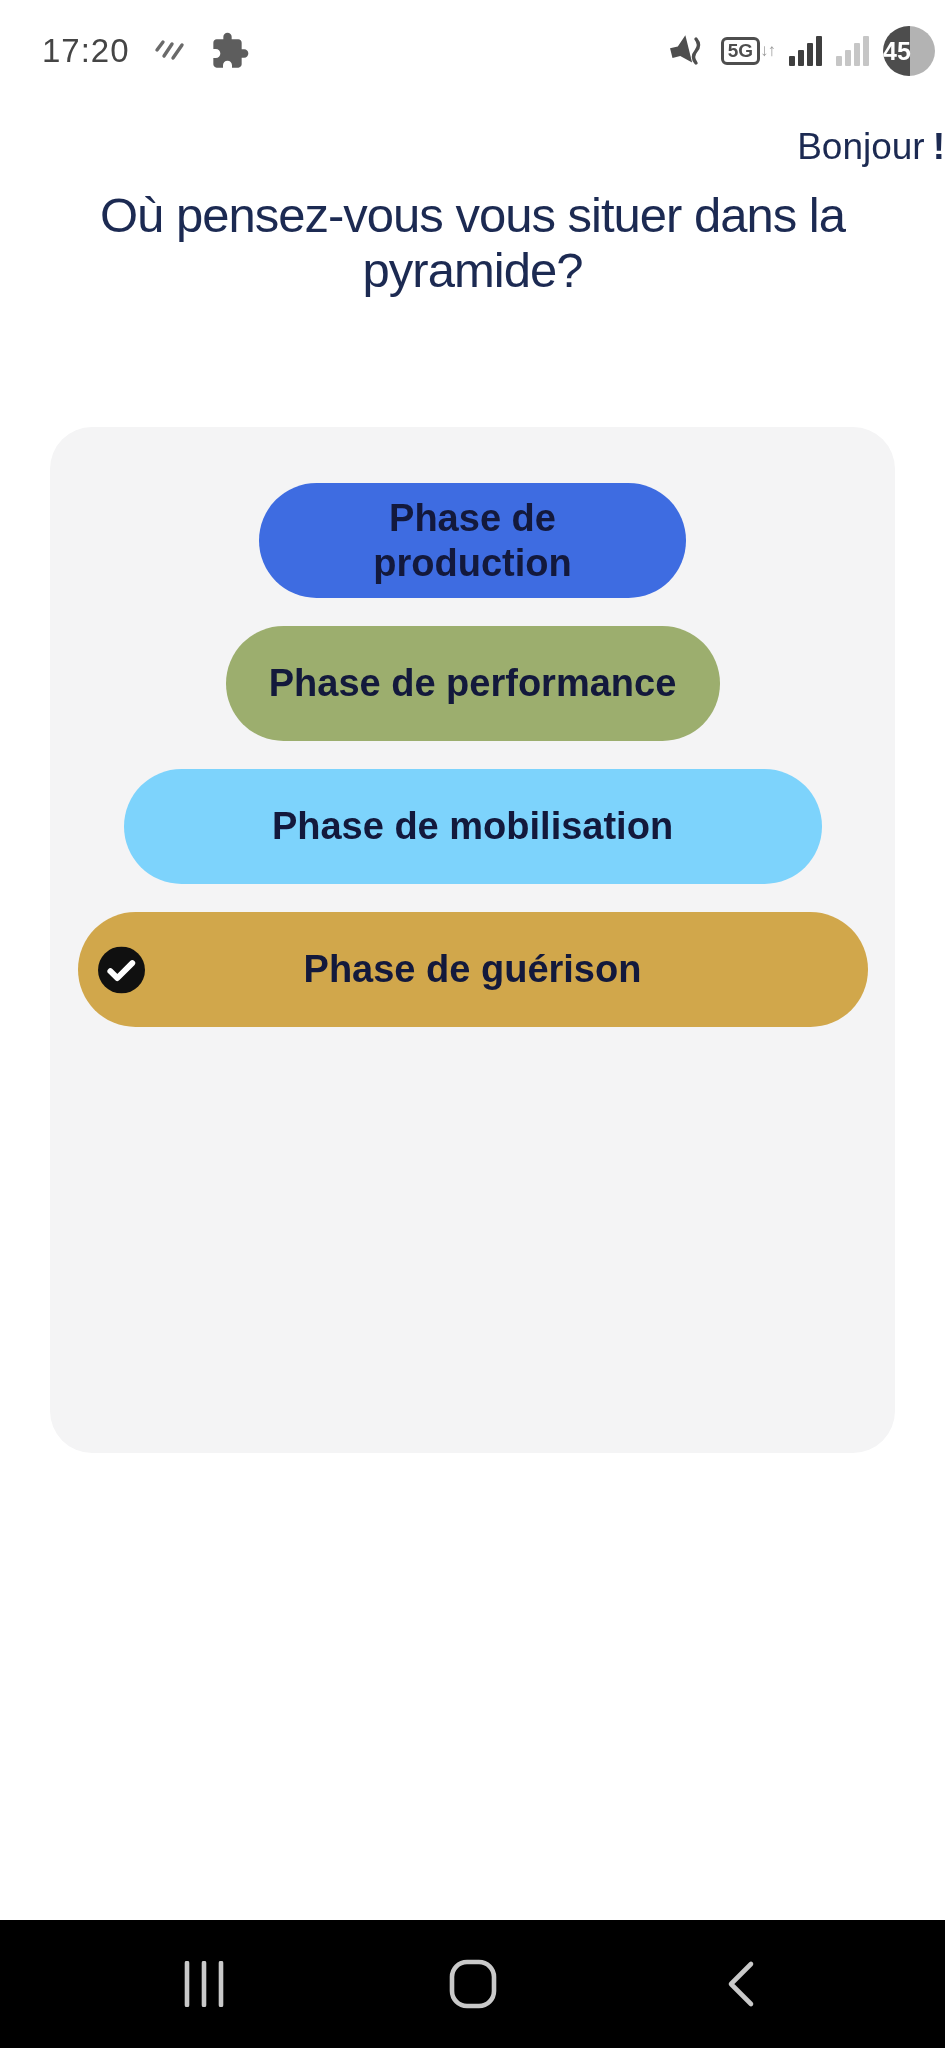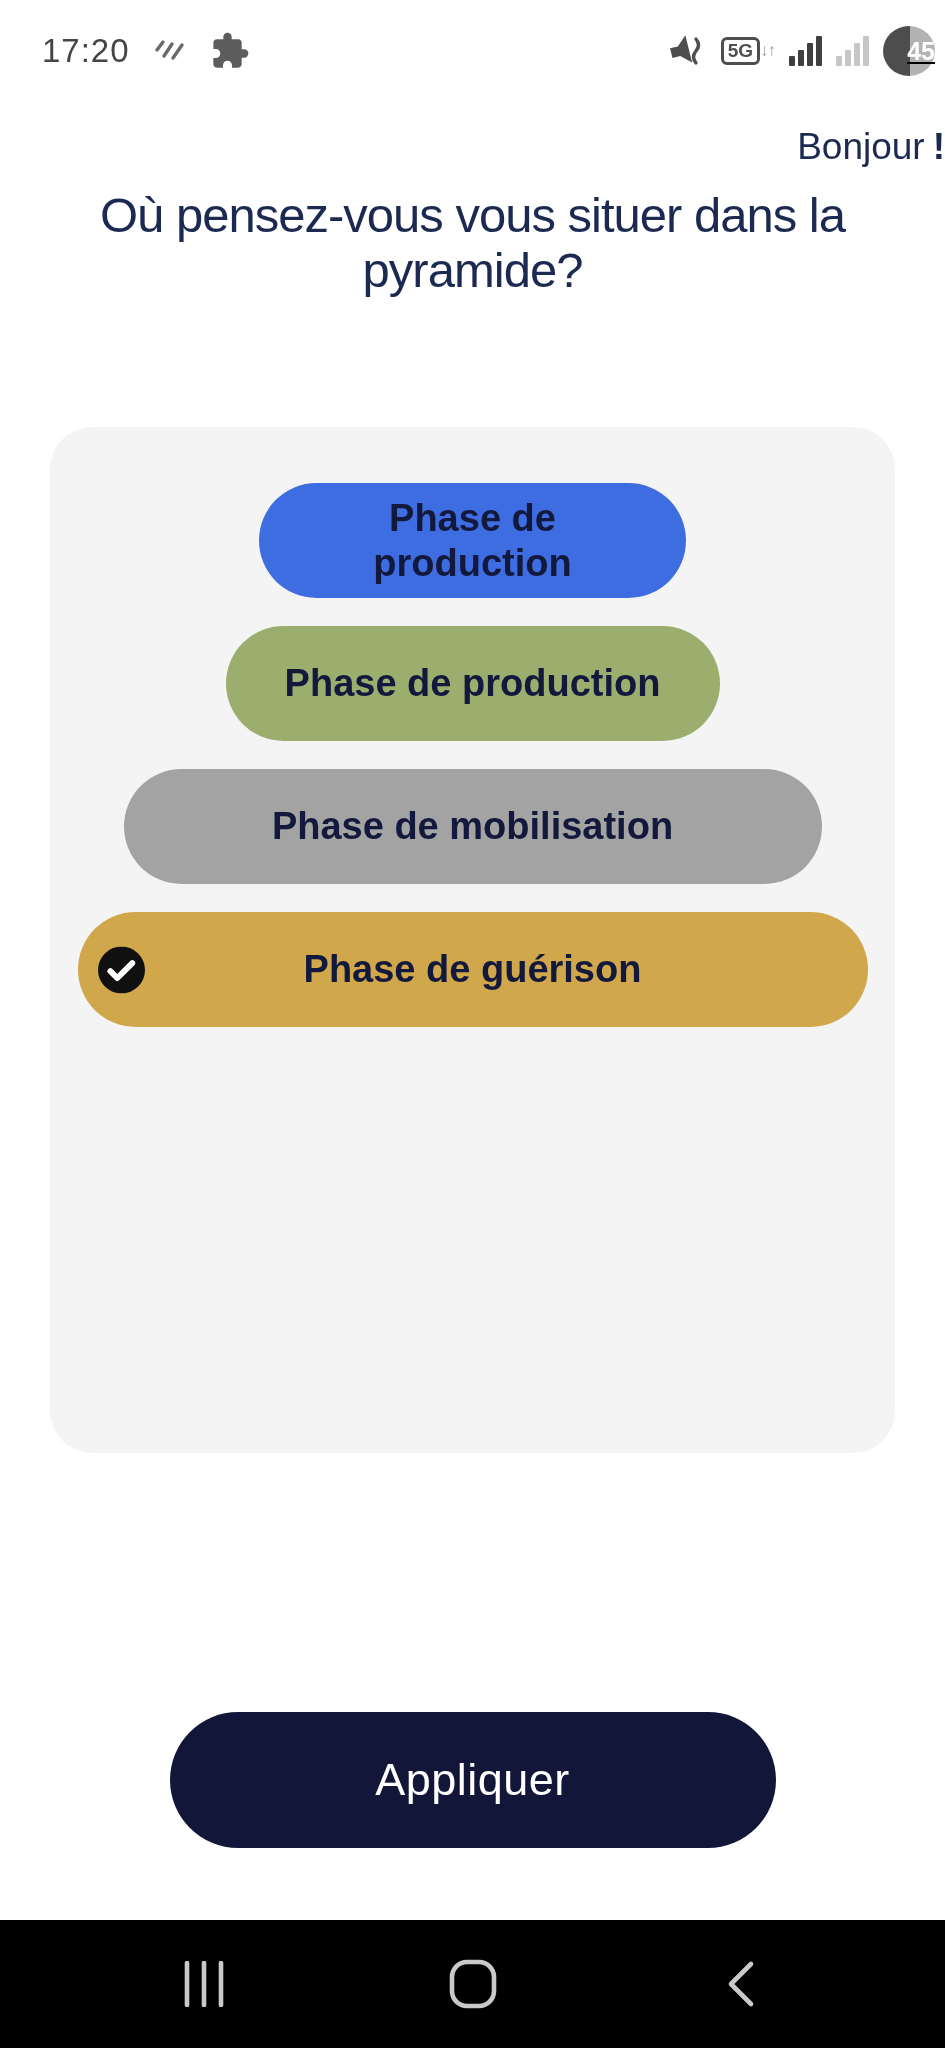--- a/index.html
+++ b/index.html
@@ -28,21 +28,21 @@
   .bars.weak span{background:#c6c6c6;}
   .fiveg{display:flex;flex-direction:row;align-items:center;line-height:1;}
   .fiveg-box{
     border:3px solid #4e4e4e;border-radius:6px;color:#4e4e4e;
     font-size:19px;font-weight:700;padding:1px 4px 2px;
   }
   .fiveg-arrows{font-size:17px;color:#9a9a9a;letter-spacing:-1px;margin-top:-1px;}
   .battery{
     width:52px;height:50px;border-radius:50%;
     background:linear-gradient(90deg,#4d4d4d 0 52%,#b3b3b3 52% 100%);
-    display:flex;align-items:center;justify-content:flex-end;text-decoration:underline;
+    display:flex;align-items:center;justify-content:flex-start;
   }
   .battery span{color:#ffffff;font-size:25px;font-weight:700;}
 
   
   .greeting{
     position:absolute;top:126px;left:0;width:100%;
     text-align:right;font-size:37px;color:#1c2a52;
   }
   .greeting b{font-weight:800;margin-left:8px;}
   .heading{
@@ -152,37 +152,36 @@
   </div>
 
   <h1 class="heading">Où pensez-vous vous situer dans la pyramide?</h1>
 
   <div class="card" id="pyramid-card">
       <button class="pill" aria-label="Phase de performance" style="width: 427px; background: rgb(62, 108, 225);">
         <span class="pill-line">Phase de</span>
         <span class="pill-line">production</span>
       </button>
       <button class="pill" aria-label="Phase de production" style="width: 494px; background: rgb(156, 174, 110);">
-        <span class="pill-line">Phase de production</span>
-      </button>
-      <button class="pill" aria-label="Phase de mobilisation" style="width: 698px; background: #a3a3a3; justify-content: center;">
+        <span class="pill-line">Phase de performance</span>
+      </button>
+      <button class="pill" aria-label="Phase de mobilisation" style="width: 698px; background: #7dd3fc; justify-content: center;">
         <span class="pill-line">Phase de mobilisation</span>
       </button>
       <button class="pill" aria-label="Phase de guérison" style="width: 790px; background: rgb(209, 167, 75);">
         <span class="check">
           <svg viewBox="0 0 24 24">
             <circle cx="12" cy="12" r="12" fill="#101010"></circle>
             <path d="M6.3 12.6l3.6 3.5 7.6-7.6" stroke="#ffffff" stroke-width="3" fill="none" stroke-linecap="round" stroke-linejoin="round"></path>
           </svg>
         </span>
         <span class="pill-line">Phase de guérison</span>
       </button>
     </div>
 
-  <button class="apply">Appliquer</button>
 
   <div class="nav-bar">
     <button class="nav-btn">
       <svg width="52" height="46" viewBox="0 0 52 46">
         <g stroke="#c9c9c9" stroke-width="4.6" stroke-linecap="round">
           <line x1="8" y1="2" x2="8" y2="44"></line>
           <line x1="25" y1="2" x2="25" y2="44"></line>
           <line x1="42" y1="2" x2="42" y2="44"></line>
         </g>
       </svg>

